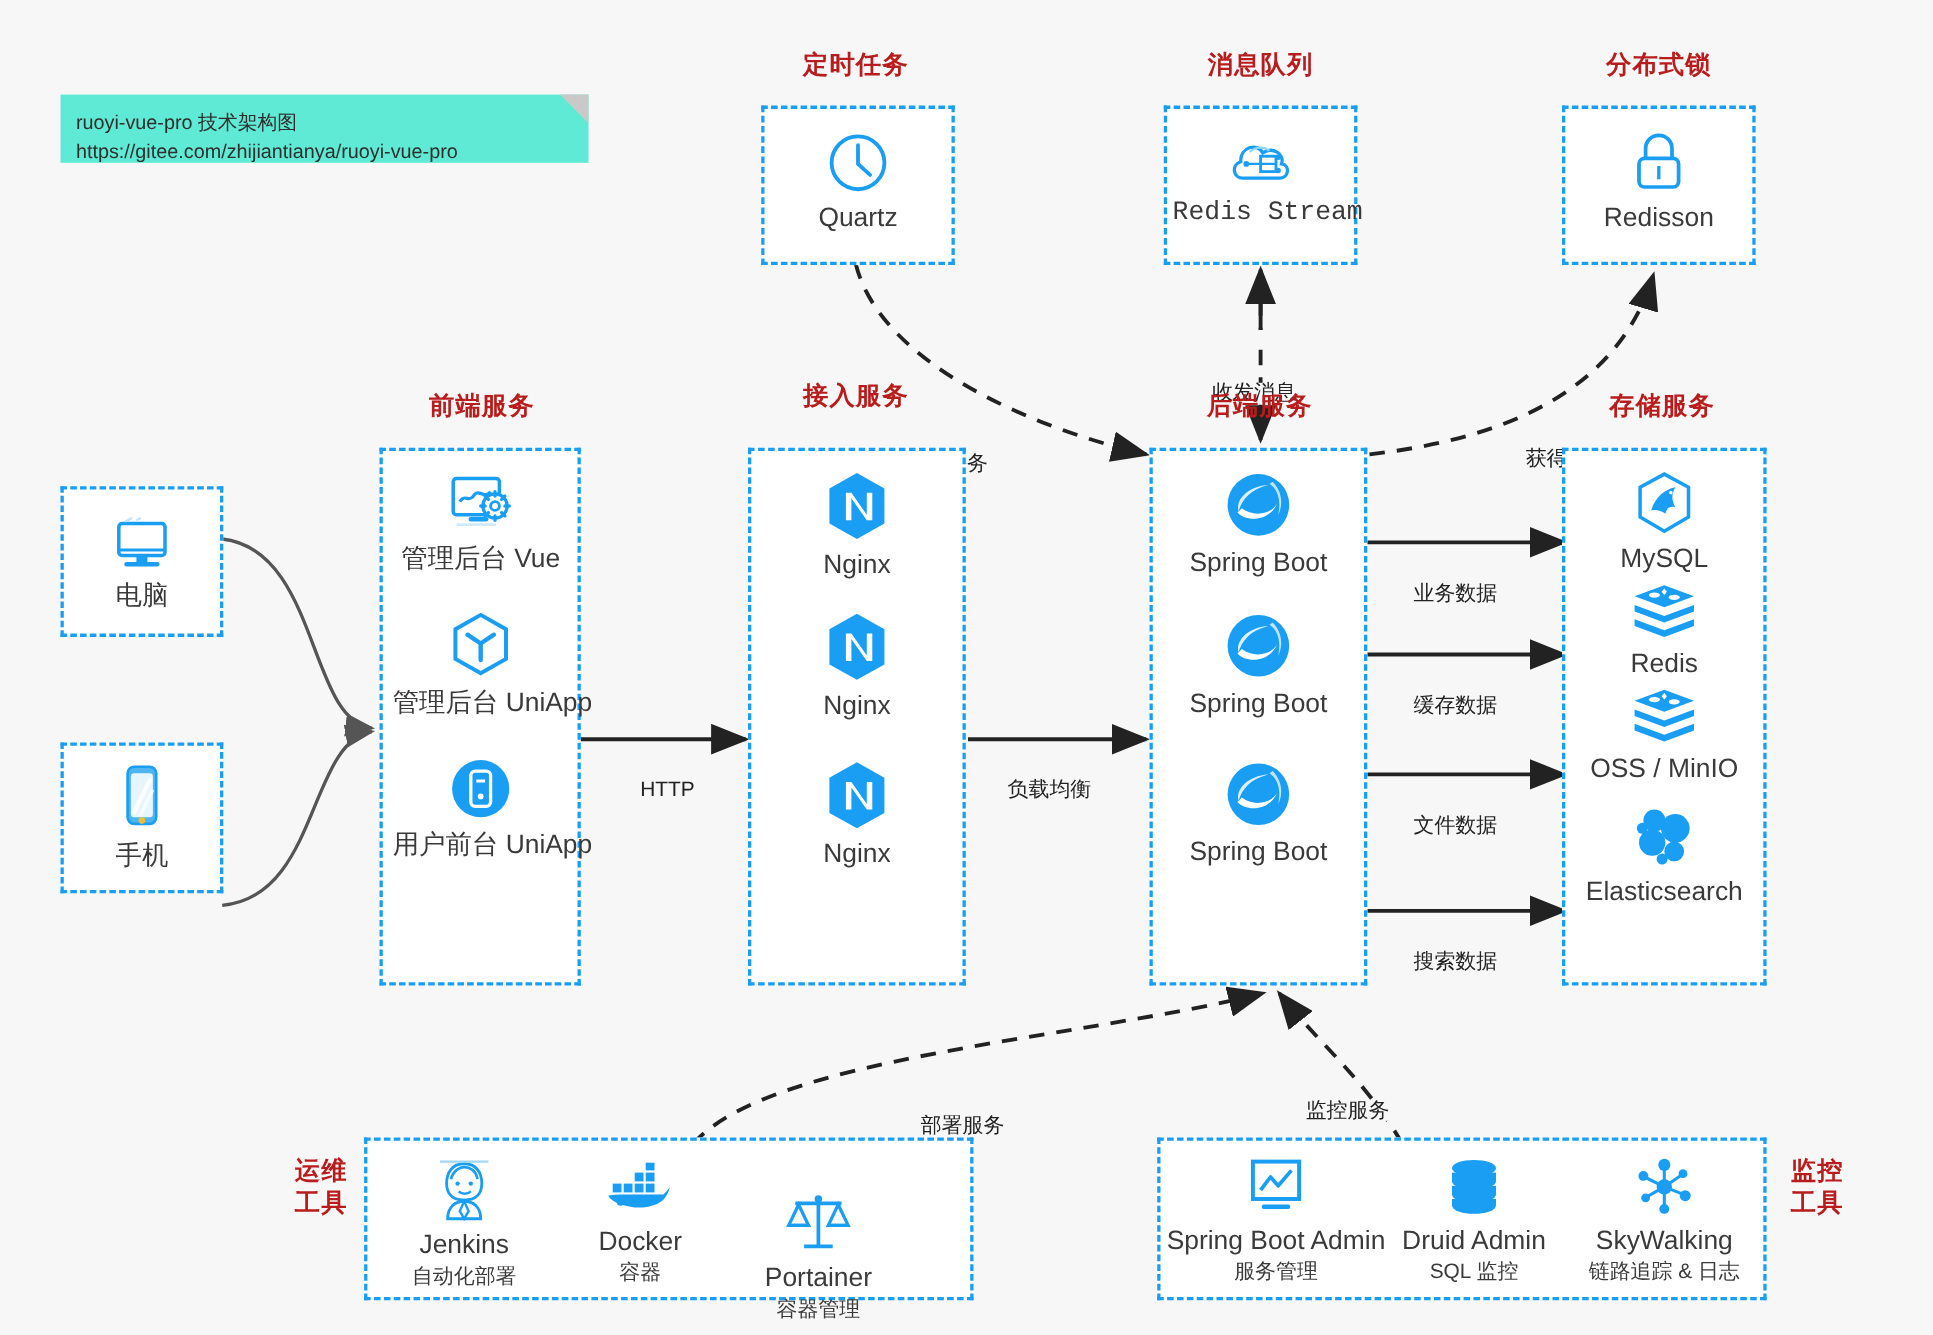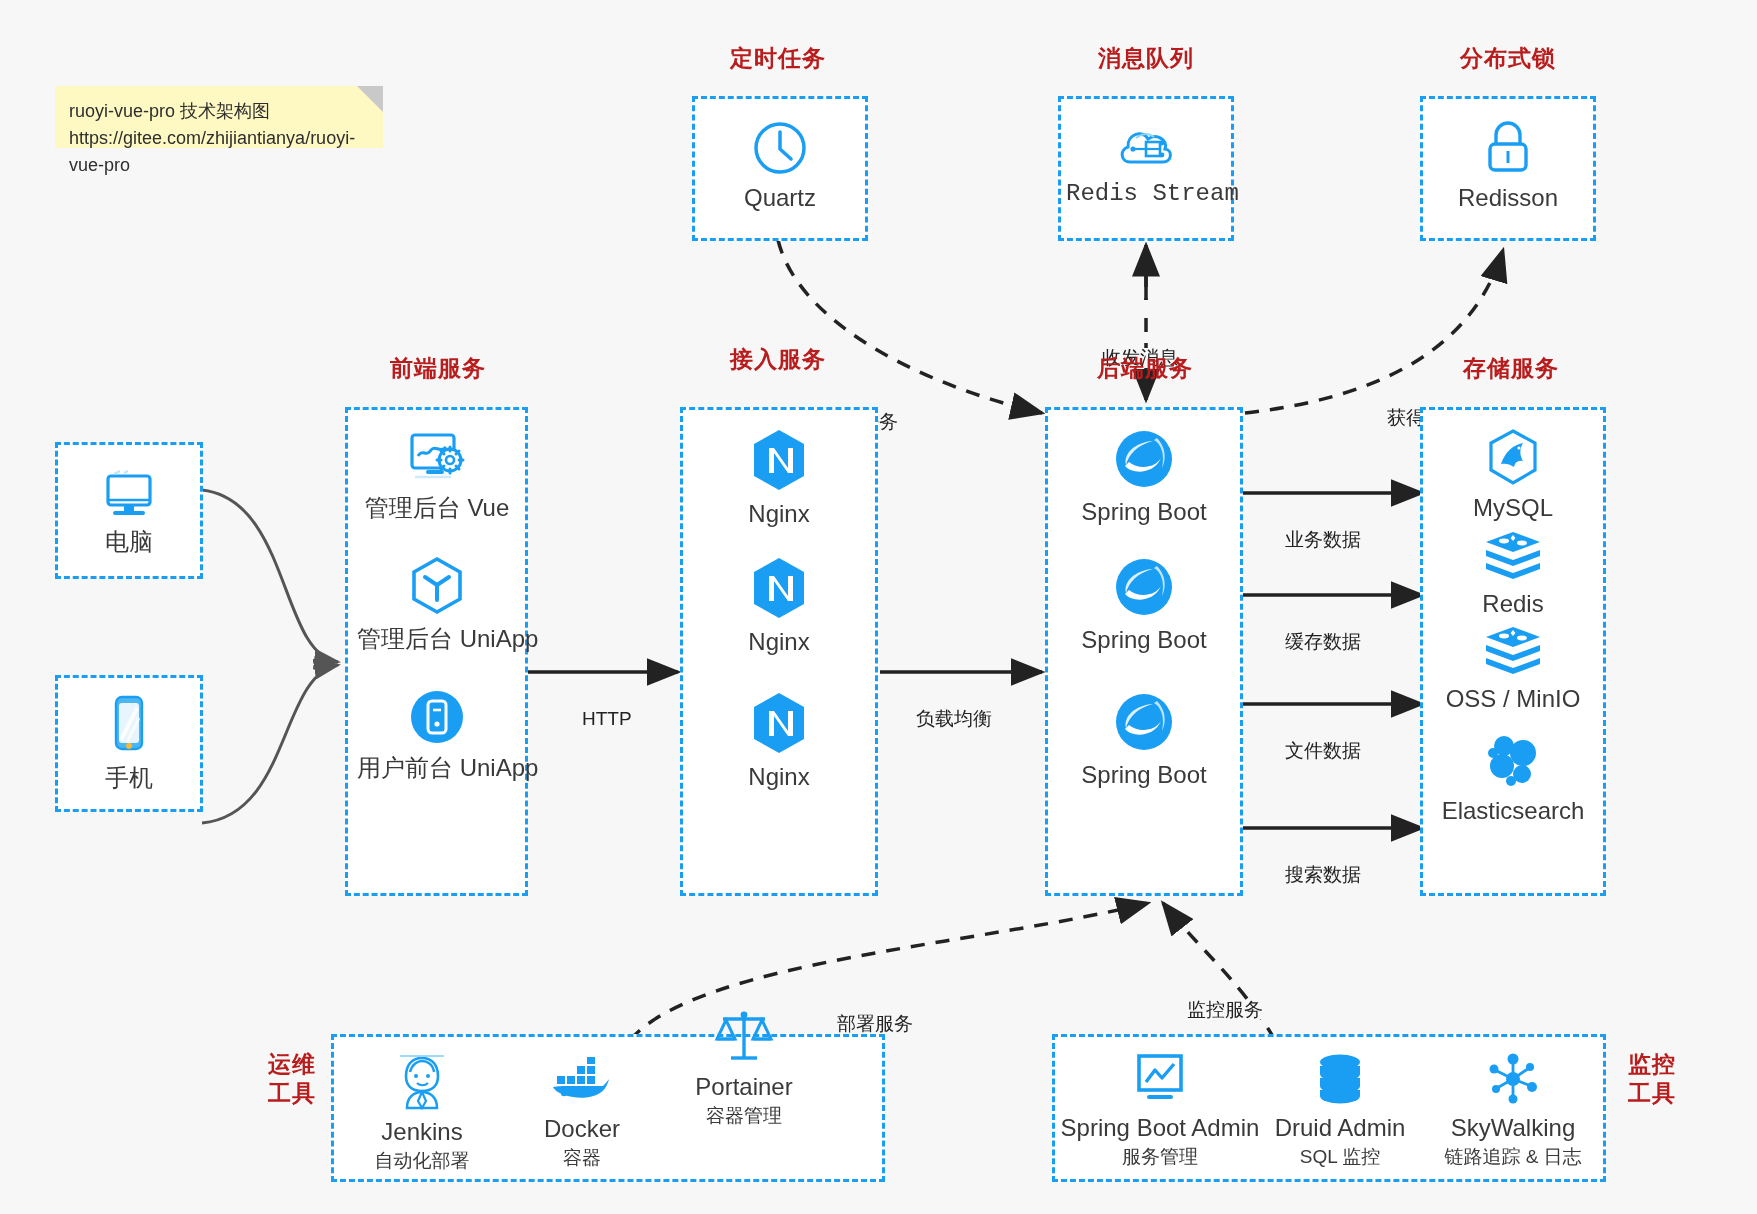--- a/index.html
+++ b/index.html
@@ -47,22 +47,22 @@
     font-size:19px;
     color:#3a3a3a;
     line-height:1.35;
     white-space:nowrap;
   }
   .ico{display:block;margin:0 auto 6px auto;}
 
   
   .note{
     position:absolute;
-    left:55px;top:86px;width:328px;height:62px;
-    background:#fef9c3;
+    left:55px;top:86px;width:480px;height:62px;
+    background:#5eead4;
     font-size:18px;color:#2e2e2e;
     padding:12px 14px 0 14px;
     box-sizing:border-box;
     line-height:1.5;
   }
   .note .fold{
     position:absolute;right:0;top:0;width:0;height:0;
     border-left:26px solid transparent;
     border-top:26px solid #c9c9c9;
   }
@@ -376,21 +376,21 @@
           <rect x="36" y="2" width="8" height="7"></rect>
         <rect x="6" y="21" width="8" height="8"></rect>
       </g>
       <path d="M2 32 C2 32 8 31 14 31 L52 31 C56 27 58 24 58 24 C58 24 56 34 49 38 C43 42 32 44 22 42 C10 40 4 36 2 32 Z" fill="#1a9ef4"></path>
       <circle cx="13" cy="38" r="3.2" fill="#1a9ef4"></circle>
     </svg>
     <div class="cap">Docker</div>
     <div class="cap2">容器</div>
   </div>
 
-  <div class="node" style="left:660px;top:1009px;width:168px;">
+  <div class="node" style="left:660px;top:1084px;width:168px;">
     <svg class="ico" width="62" height="56" viewBox="0 0 62 56">
       <line x1="31" y1="6" x2="31" y2="48" stroke="#1a9ef4" stroke-width="3.4"></line>
       <line x1="10" y1="10" x2="52" y2="10" stroke="#1a9ef4" stroke-width="3.4"></line>
       <line x1="18" y1="49" x2="44" y2="49" stroke="#1a9ef4" stroke-width="3.4"></line>
       <path d="M4 30 L13 11 L22 30 Z" fill="none" stroke="#1a9ef4" stroke-width="3"></path>
       <line x1="4" y1="30" x2="22" y2="30" stroke="#1a9ef4" stroke-width="3"></line>
       <path d="M40 30 L49 11 L58 30 Z" fill="none" stroke="#1a9ef4" stroke-width="3"></path>
       <line x1="40" y1="30" x2="58" y2="30" stroke="#1a9ef4" stroke-width="3"></line>
       <circle cx="31" cy="6" r="3.4" fill="#1a9ef4"></circle>
     </svg>

